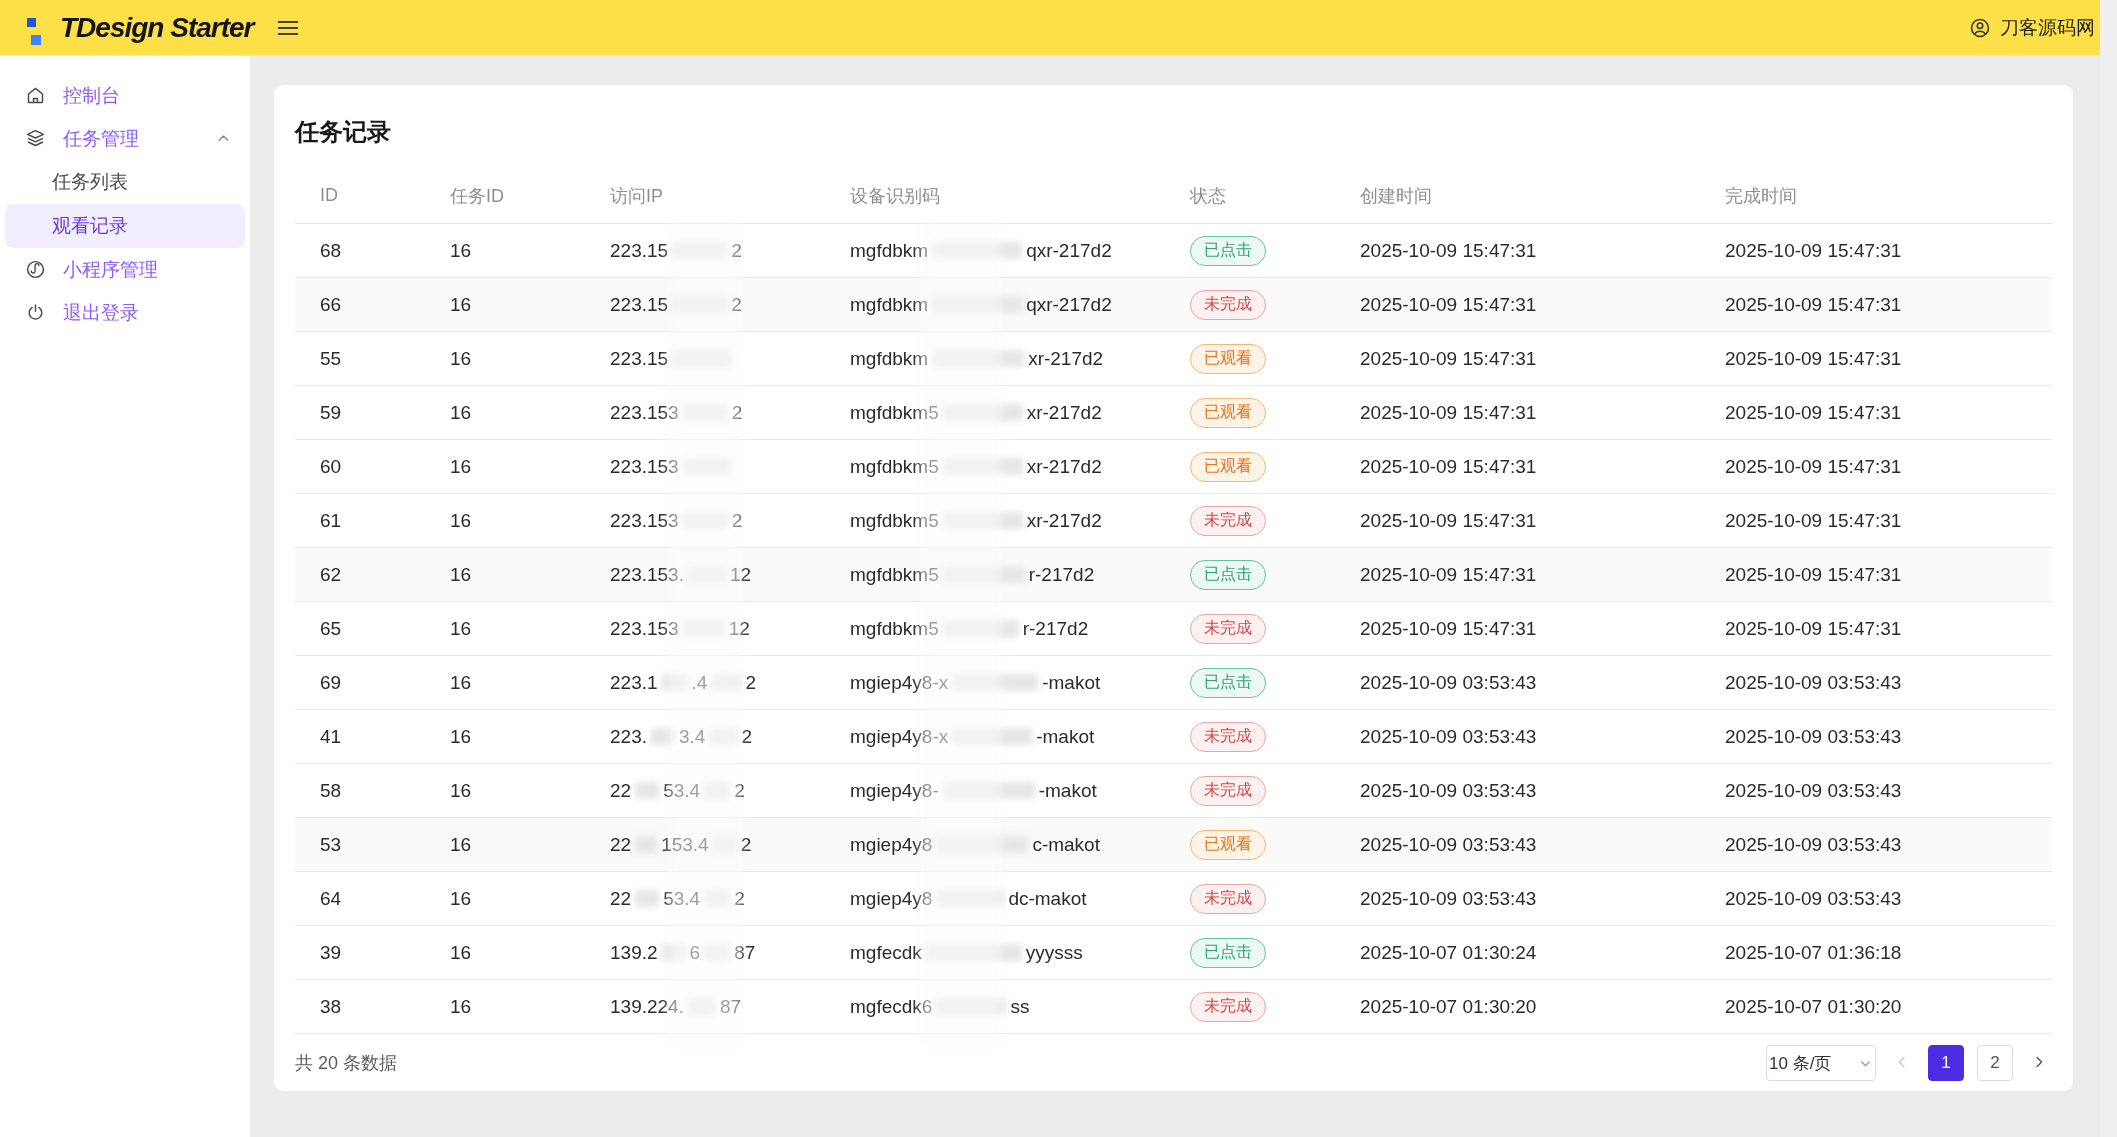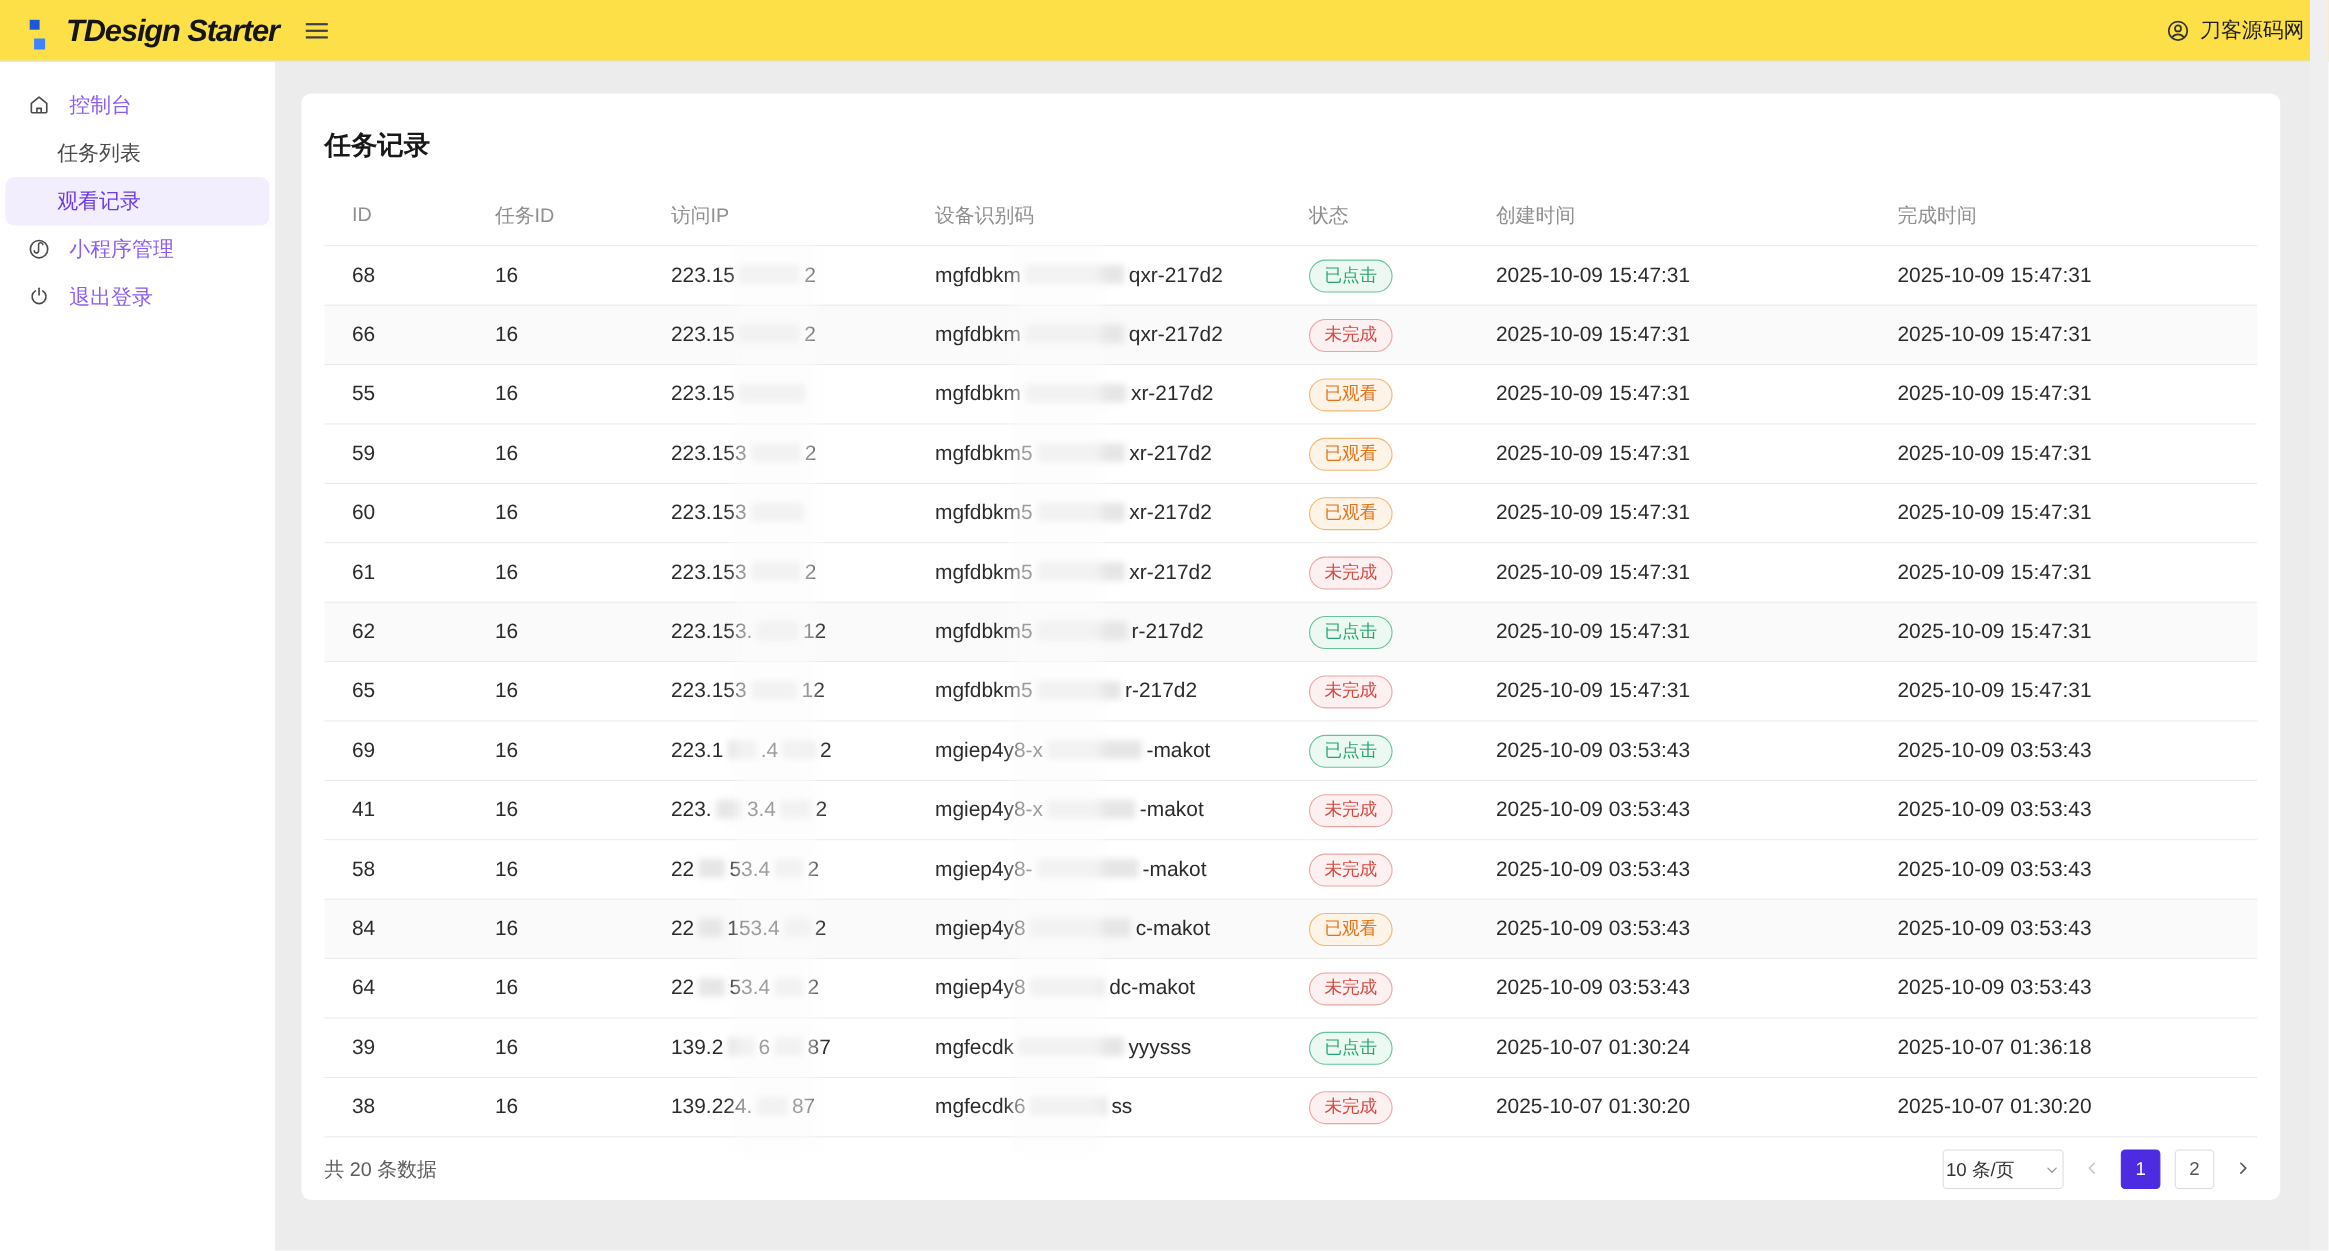--- a/index.html
+++ b/index.html
@@ -140,20 +140,35 @@
   <div class="side-item">
     <span class="side-icon">
       <svg width="21" height="21" viewBox="0 0 24 24" fill="none" stroke="currentColor" stroke-width="1.7" stroke-linejoin="round">
         <path d="M4 10.3 L12 3.8 L20 10.3 V19 a1 1 0 0 1 -1 1 H5 a1 1 0 0 1 -1 -1 Z"></path>
         <path d="M9.8 20 v-4.6 h4.4 V20"></path>
       </svg>
     </span>
     <span>控制台</span>
   </div>
 
+  <div class="side-item">
+    <span class="side-icon">
+      <svg width="21" height="21" viewBox="0 0 24 24" fill="none" stroke="currentColor" stroke-width="1.7" stroke-linejoin="round">
+        <path d="M12 3 L21 7.2 L12 11.4 L3 7.2 Z"></path>
+        <path d="M3.5 11.8 L12 15.8 L20.5 11.8"></path>
+        <path d="M3.5 16 L12 20 L20.5 16"></path>
+      </svg>
+    </span>
+    <span>任务管理</span>
+    <span class="chev">
+      <svg width="17" height="17" viewBox="0 0 24 24" fill="none" stroke="currentColor" stroke-width="2" stroke-linecap="round" stroke-linejoin="round">
+        <path d="M6 14.5 L12 8.5 L18 14.5"></path>
+      </svg>
+    </span>
+  </div>
 
   <div class="side-sub">
     <span>任务列表</span>
   </div>
   <div class="side-sub active">
     <span>观看记录</span>
   </div>
 
   <div class="side-item">
     <span class="side-icon">
@@ -285,21 +300,21 @@
           <div class="tr">
     <div class="td">58</div>
     <div class="td">16</div>
     <div class="td">22<span class="blur" style="width: 24px;"></span>53.4<span class="blur" style="width: 26px;"></span>2</div>
     <div class="td">mgiep4y8-<span class="blur" style="width: 92px;"></span>-makot</div>
     <div class="td"><span class="badge danger">未完成</span></div>
     <div class="td">2025-10-09 03:53:43</div>
     <div class="td">2025-10-09 03:53:43</div>
   </div>
           <div class="tr striped">
-    <div class="td">84</div>
+    <div class="td">53</div>
     <div class="td">16</div>
     <div class="td">22<span class="blur" style="width: 22px;"></span>153.4<span class="blur" style="width: 24px;"></span>2</div>
     <div class="td">mgiep4y8<span class="blur" style="width: 92px;"></span>c-makot</div>
     <div class="td"><span class="badge warning">已观看</span></div>
     <div class="td">2025-10-09 03:53:43</div>
     <div class="td">2025-10-09 03:53:43</div>
   </div>
           <div class="tr">
     <div class="td">64</div>
     <div class="td">16</div>

